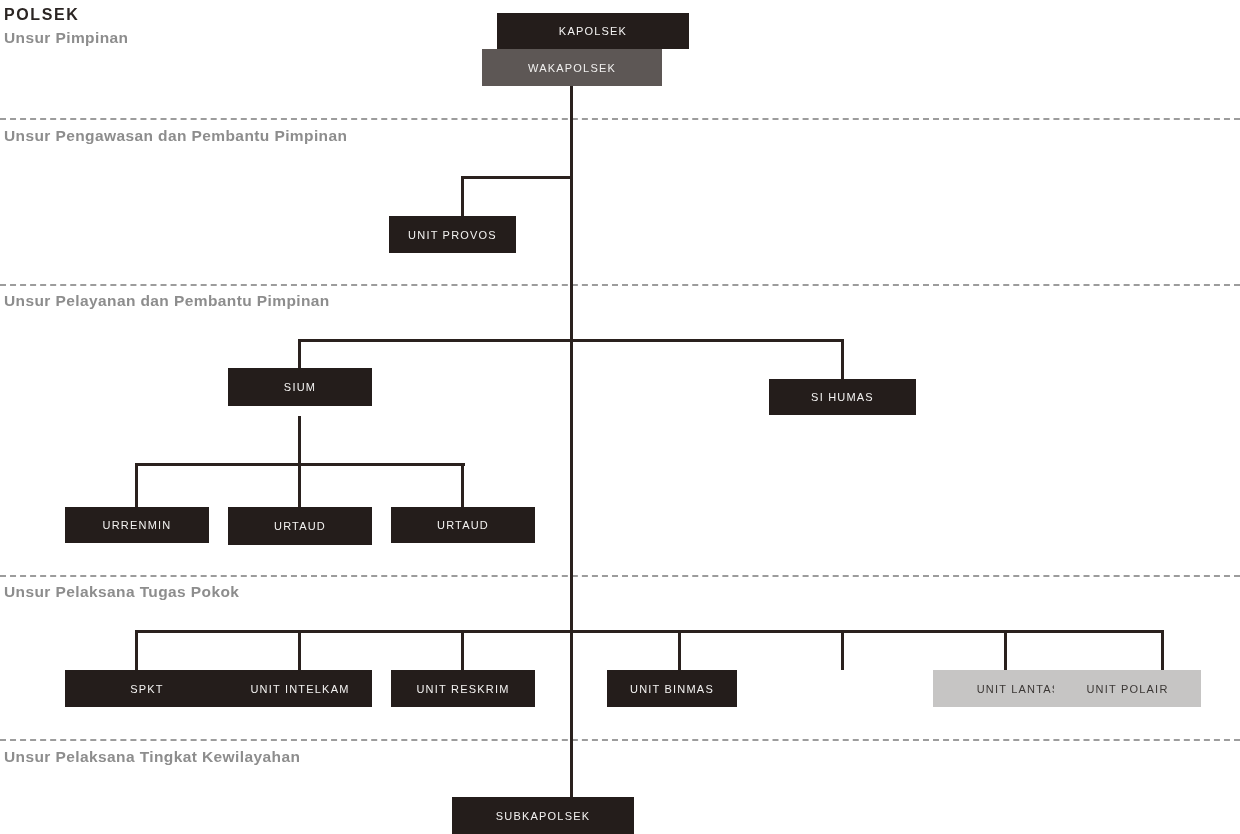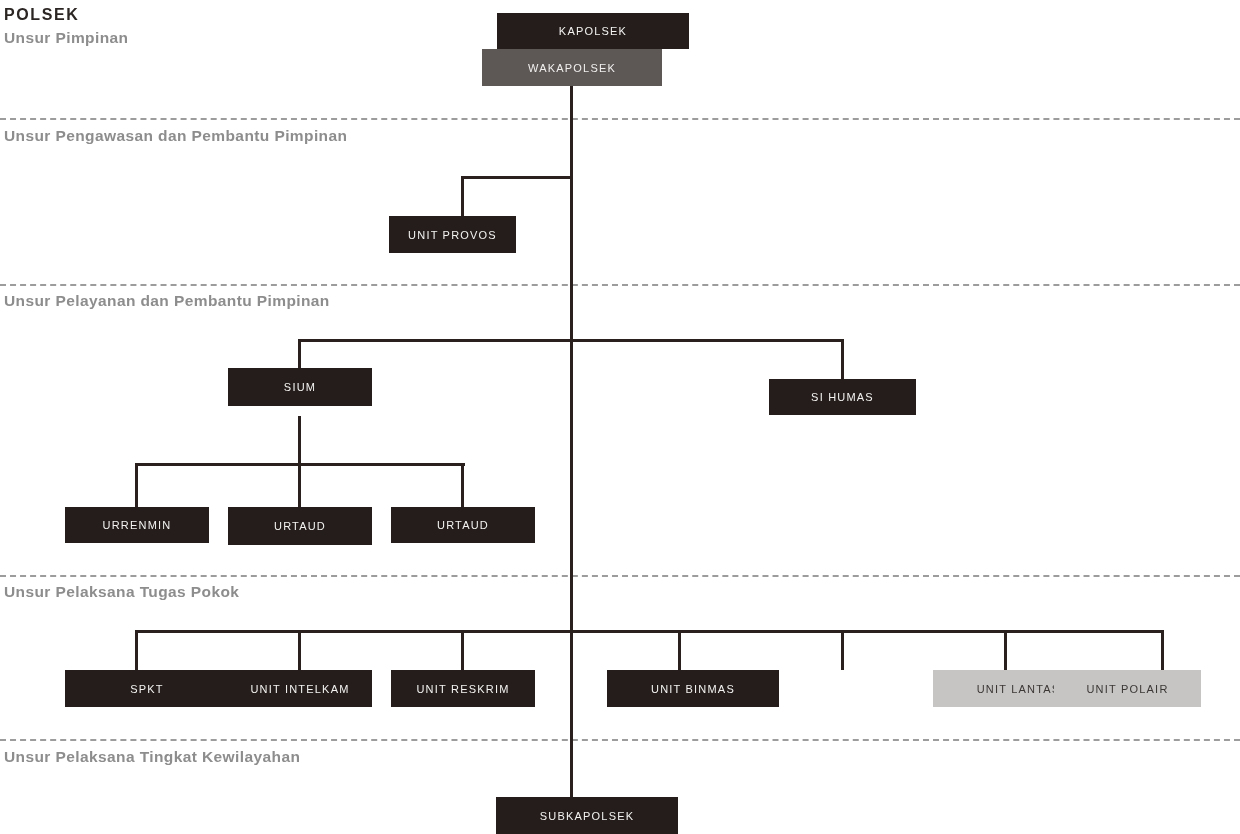--- a/index.html
+++ b/index.html
@@ -104,19 +104,19 @@
   <div class="node dark" style="left:228px;top:368px;width:144px;height:38px">SIUM</div>
   <div class="node dark" style="left:769px;top:379px;width:147px;height:36px">SI HUMAS</div>
 
   <div class="node dark" style="left:65px;top:507px;width:144px;height:36px">URRENMIN</div>
   <div class="node dark" style="left:228px;top:507px;width:144px;height:38px">URTAUD</div>
   <div class="node dark" style="left:391px;top:507px;width:144px;height:36px">URTAUD</div>
 
   <div class="node dark" style="left:65px;top:670px;width:164px;height:37px">SPKT</div>
   <div class="node dark" style="left:228px;top:670px;width:144px;height:37px">UNIT INTELKAM</div>
   <div class="node dark" style="left:391px;top:670px;width:144px;height:37px">UNIT RESKRIM</div>
-  <div class="node dark" style="left:607px;top:670px;width:172px;height:37px">UNIT BINMAS</div>
+  <div class="node dark" style="left:607px;top:670px;width:130px;height:37px">UNIT BINMAS</div>
   <div class="node light" style="left:933px;top:670px;width:171px;height:37px">UNIT LANTAS</div>
   <div class="node light" style="left:1054px;top:670px;width:147px;height:37px">UNIT POLAIR</div>
 
-  <div class="node dark" style="left:496px;top:797px;width:182px;height:37px">SUBKAPOLSEK</div>
+  <div class="node dark" style="left:452px;top:797px;width:182px;height:37px">SUBKAPOLSEK</div>
 
 </div>
 
 </body></html>

